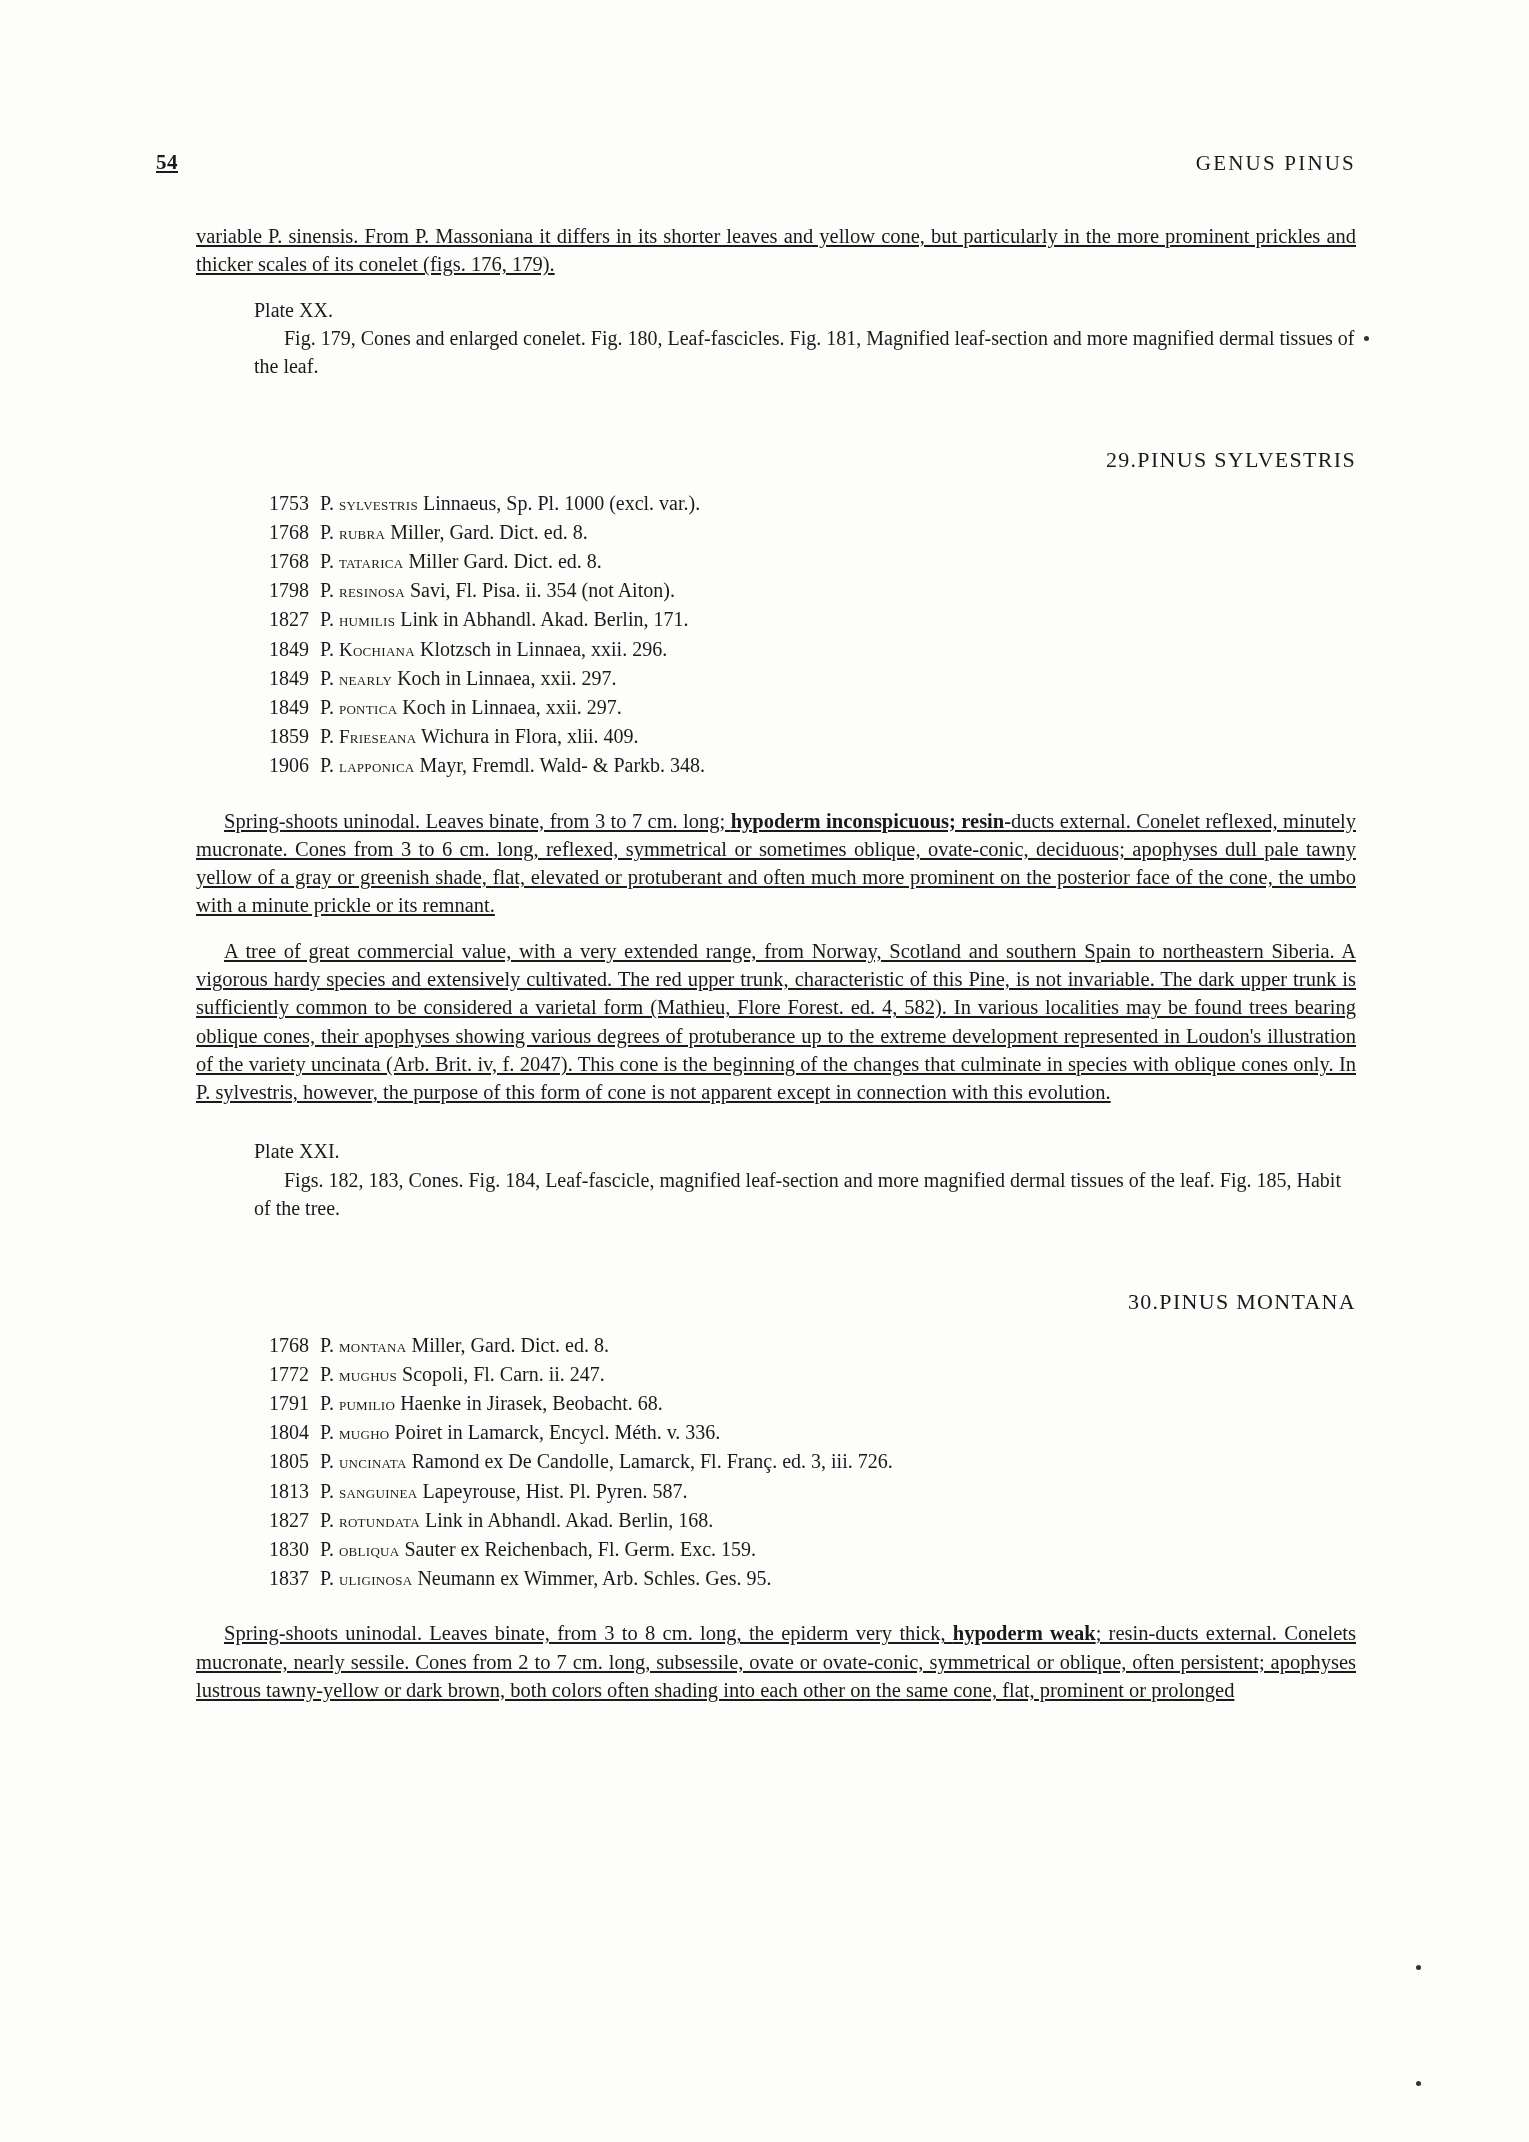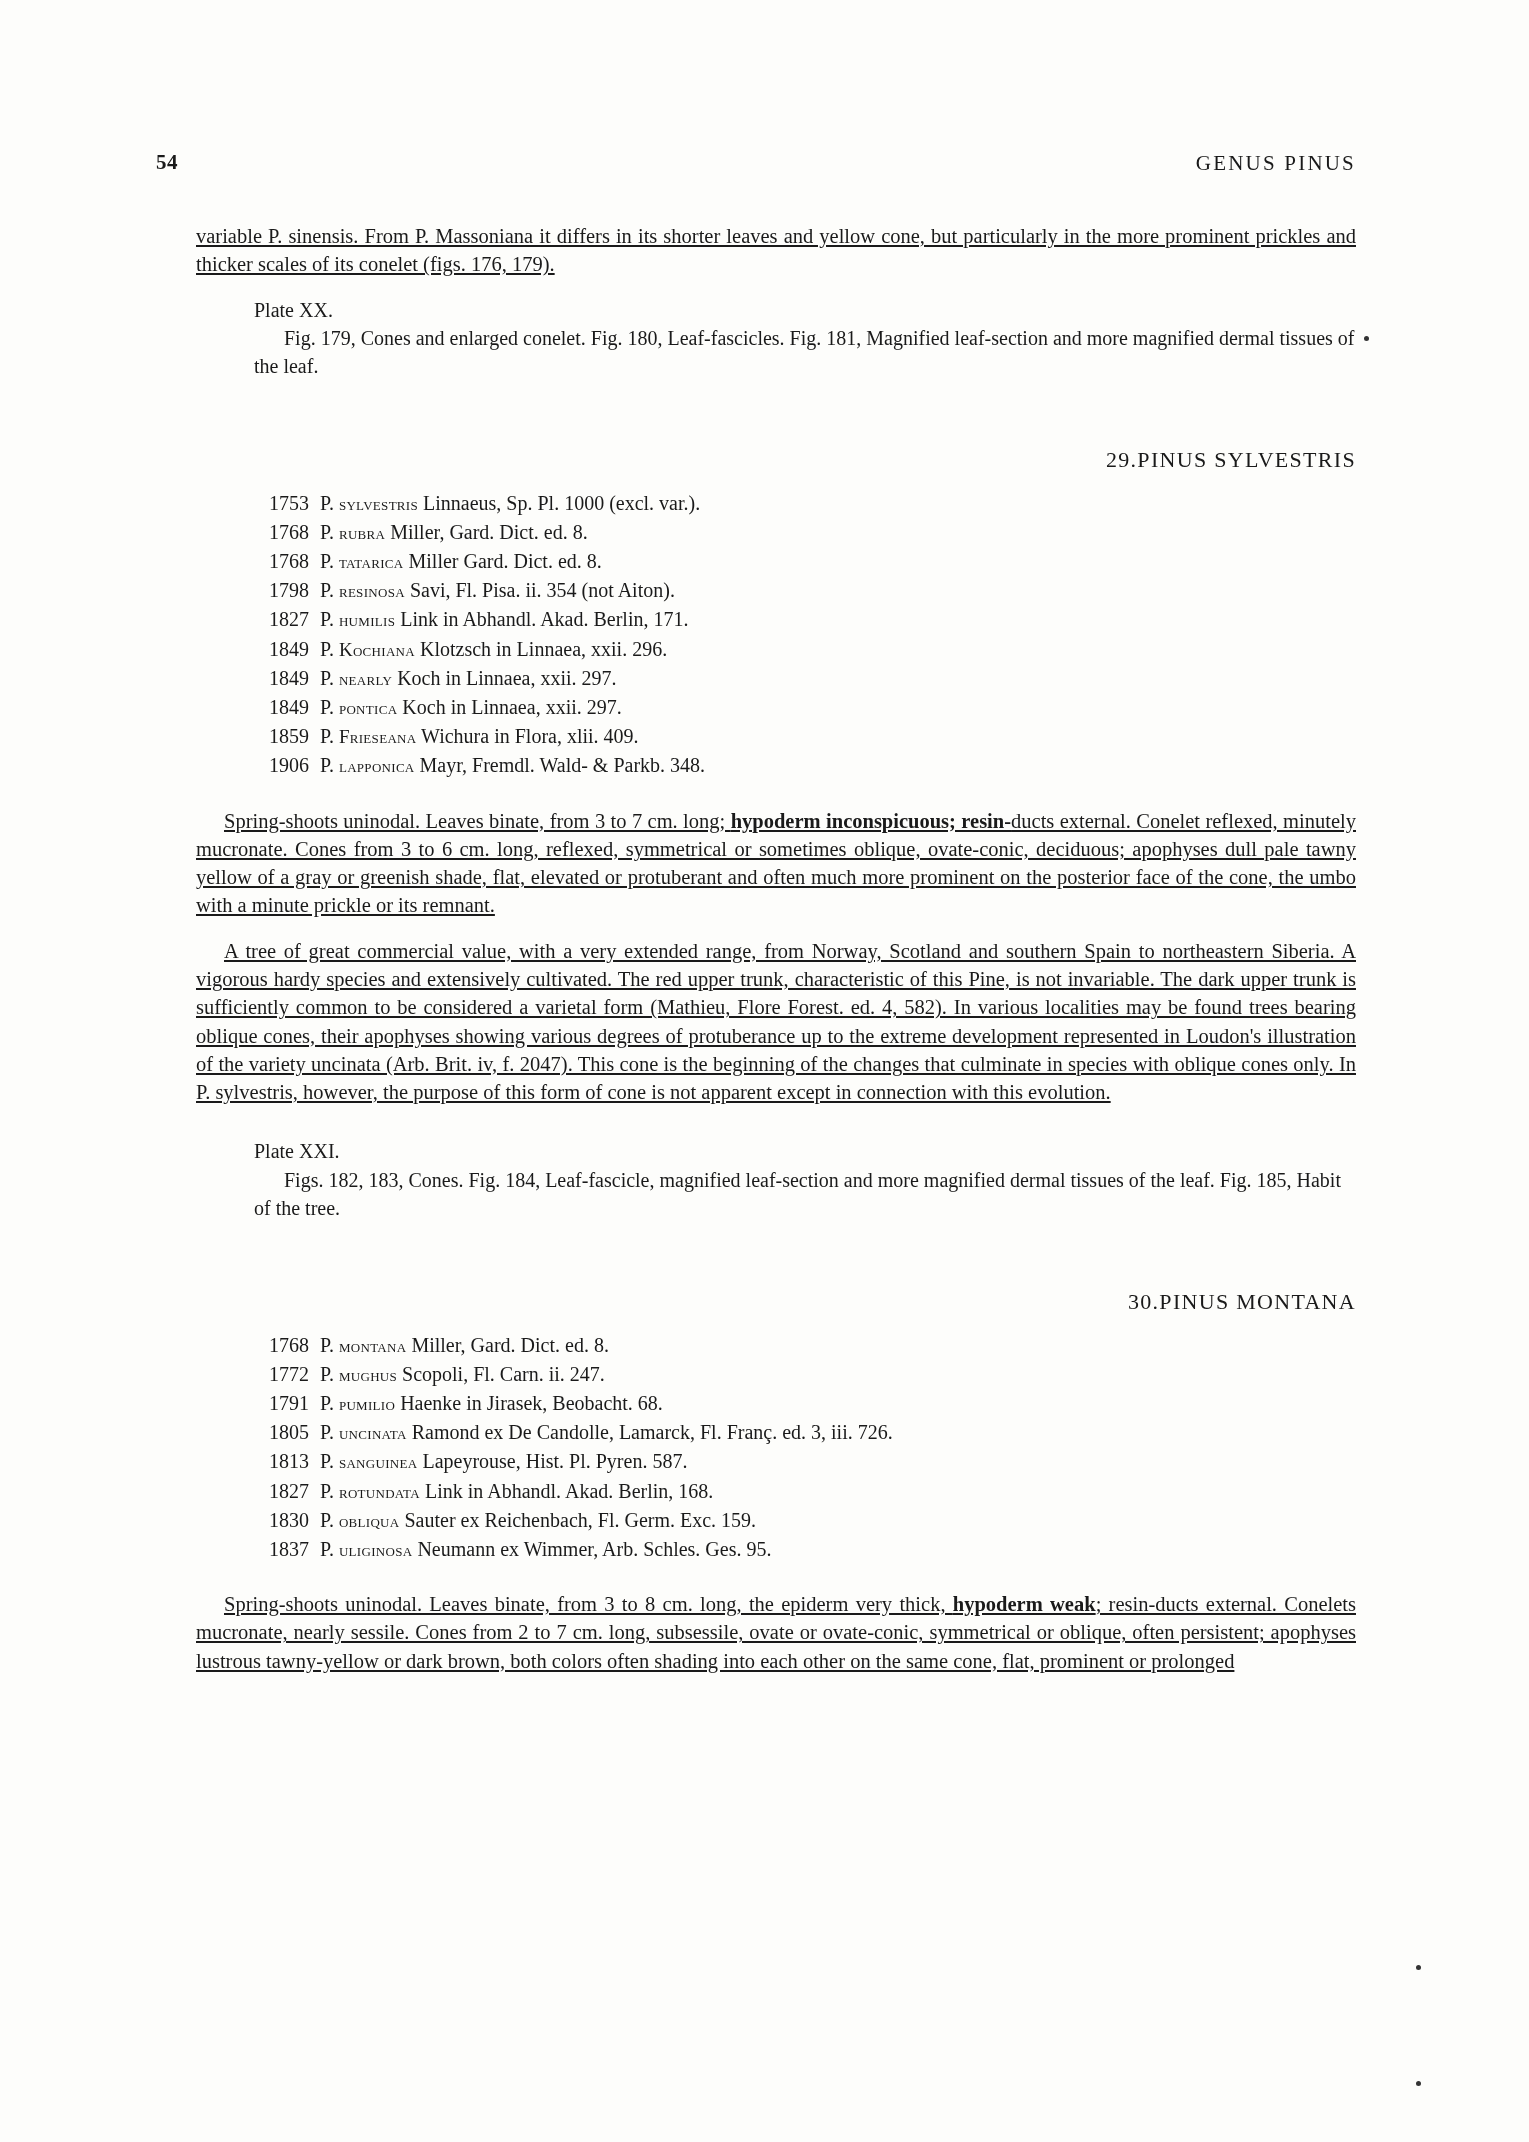--- a/index.html
+++ b/index.html
@@ -28,20 +28,21 @@
     height: 34px;
     margin-bottom: 38px;
   }
   .folio {
     position: absolute;
     left: -40px;
     top: 0;
     font-size: 21px;
     font-weight: bold;
     letter-spacing: 0.5px;
+    text-decoration: underline;
   }
   .runtitle {
     position: absolute;
     left: 0;
     right: 0;
     top: 1px;
     text-align: right;
     font-size: 21px;
     letter-spacing: 2.2px;
   }
@@ -186,20 +187,21 @@
     <div class="spacer-md"></div>
 
     <div class="species-head">
       <span class="num">30.</span><span>PINUS MONTANA</span>
     </div>
 
     <ul class="syn-list">
       <li><span class="syn-year">1768</span><span>P.</span> <span class="sc">montana</span> <span>Miller, Gard. Dict. ed. 8.</span></li>
       <li><span class="syn-year">1772</span><span>P.</span> <span class="sc">mughus</span> <span>Scopoli, Fl. Carn. ii. 247.</span></li>
       <li><span class="syn-year">1791</span><span>P.</span> <span class="sc">pumilio</span> <span>Haenke in Jirasek, Beobacht. 68.</span></li>
+      <li><span class="syn-year">1804</span><span>P.</span> <span class="sc">mugho</span> <span>Poiret in Lamarck, Encycl. Méth. v. 336.</span></li>
       <li><span class="syn-year">1805</span><span>P.</span> <span class="sc">uncinata</span> <span>Ramond ex De Candolle, Lamarck, Fl. Franç. ed. 3, iii. 726.</span></li>
       <li><span class="syn-year">1813</span><span>P.</span> <span class="sc">sanguinea</span> <span>Lapeyrouse, Hist. Pl. Pyren. 587.</span></li>
       <li><span class="syn-year">1827</span><span>P.</span> <span class="sc">rotundata</span> <span>Link in Abhandl. Akad. Berlin, 168.</span></li>
       <li><span class="syn-year">1830</span><span>P.</span> <span class="sc">obliqua</span> <span>Sauter ex Reichenbach, Fl. Germ. Exc. 159.</span></li>
       <li><span class="syn-year">1837</span><span>P.</span> <span class="sc">uliginosa</span> <span>Neumann ex Wimmer, Arb. Schles. Ges. 95.</span></li>
     </ul>
 
     <p class="para indent-first"><span>Spring-shoots uninodal. Leaves binate, from 3 to 8 cm. long, the epiderm very thick, </span><span class="bold">hypoderm weak</span><span>; resin-ducts external. Conelets mucronate, nearly sessile. Cones from 2 to 7 cm. long, subsessile, ovate or ovate-conic, symmetrical or oblique, often persistent; apophyses lustrous tawny-yellow or dark brown, both colors often shading into each other on the same cone, flat, prominent or prolonged</span></p>
 
   </div>

